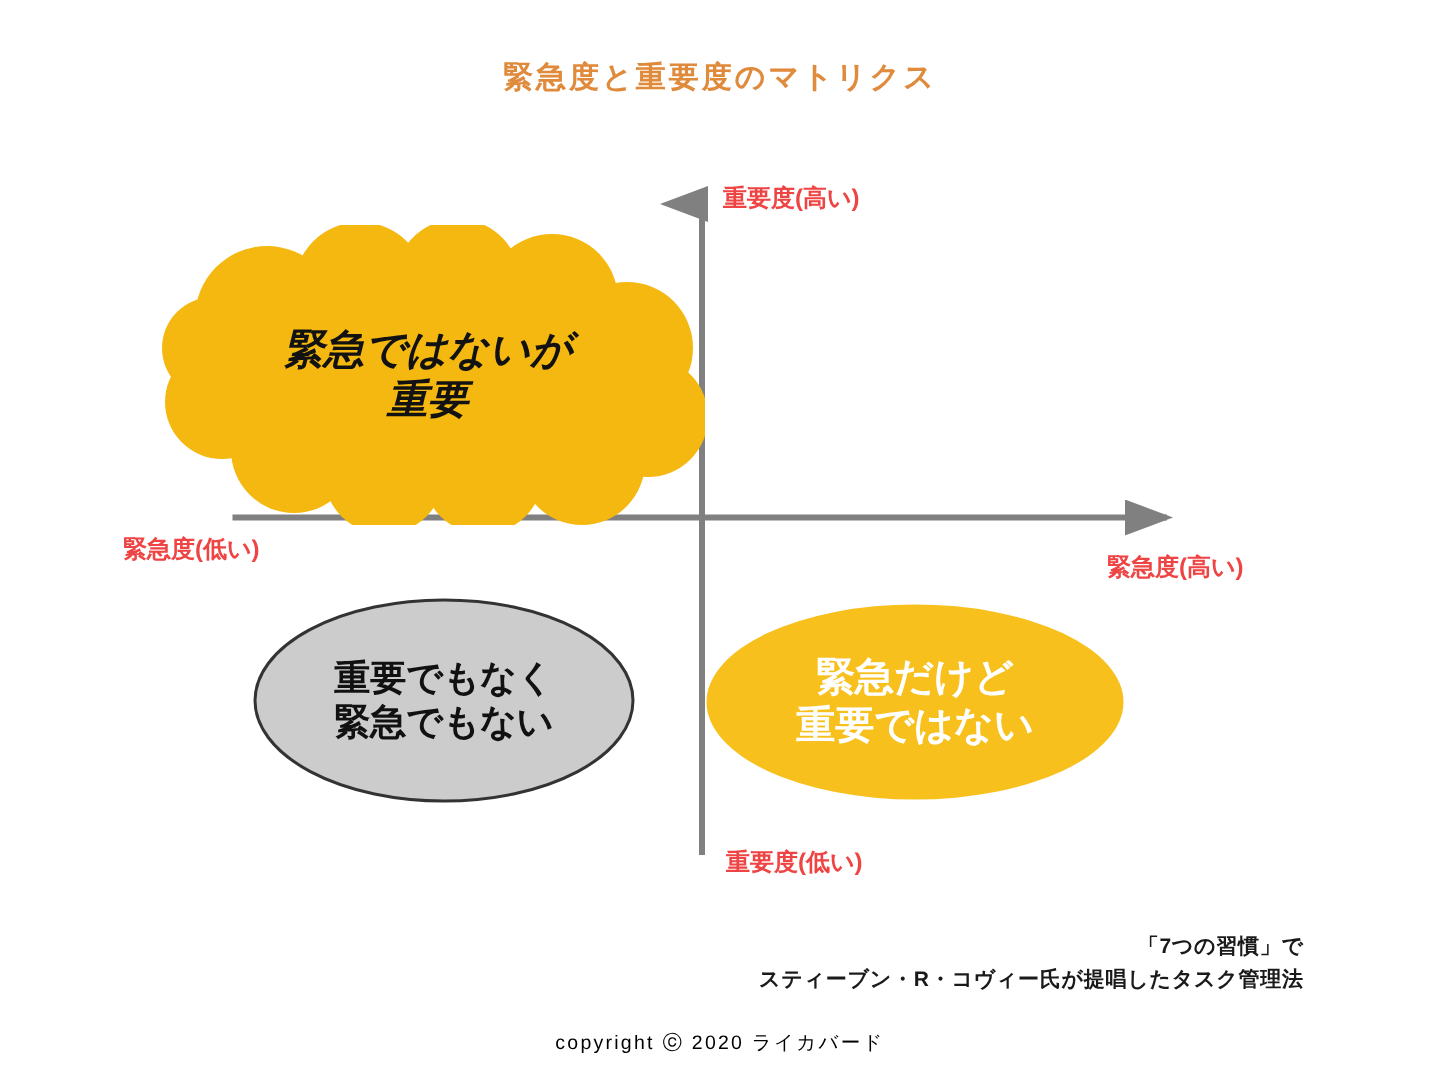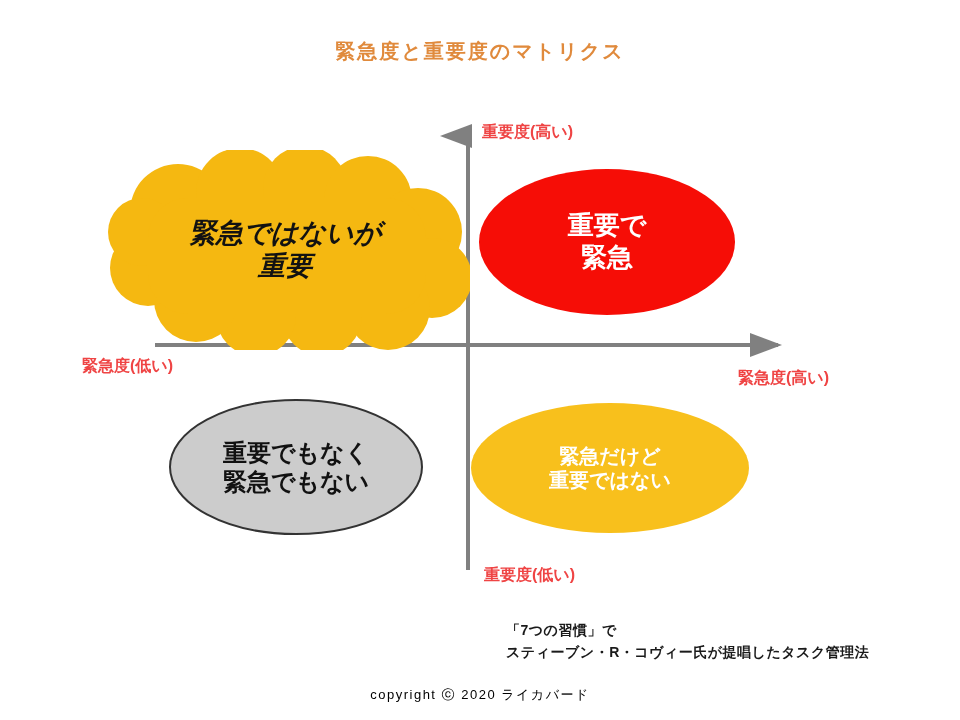--- a/index.html
+++ b/index.html
@@ -98,35 +98,36 @@
   
   #quad-gray { left: 168px; top: 398px; width: 256px; height: 138px; }
   #quad-gray .label {
     font-size: 24px;
     color: #111111;
   }
 
   
   #quad-yellow { left: 470px; top: 402px; width: 280px; height: 132px; }
   #quad-yellow .label {
-    font-size: 20px;
+    font-size: 26px;
     color: #ffffff;
   }
 
   
   .caption {
     position: absolute;
     left: 506px;
     top: 620px;
     font-size: 14px;
     font-weight: bold;
     color: #1a1a1a;
     line-height: 1.55;
     white-space: pre-line;
     letter-spacing: 0.5px;
+    text-align: right;
   }
 
   
   .footer {
     position: absolute;
     left: 0;
     top: 686px;
     width: 960px;
     text-align: center;
     font-size: 13px;
@@ -177,27 +178,20 @@
         <circle cx="96" cy="150" r="42"></circle>
         <circle cx="48" cy="118" r="38"></circle>
         <circle cx="42" cy="82" r="34"></circle>
         <rect x="48" y="48" width="278" height="116" rx="40"></rect>
       </g>
     </svg>
     <div class="label">緊急ではないが
 重要</div>
   </div>
 
-  <div class="quad" id="quad-red">
-    <svg class="shape-svg" width="258" height="148" viewBox="0 0 258 148">
-      <ellipse cx="129" cy="74" rx="128" ry="73" fill="#F60D06"></ellipse>
-    </svg>
-    <div class="label">重要で
-緊急</div>
-  </div>
 
   <div class="quad" id="quad-gray">
     <svg class="shape-svg" width="256" height="138" viewBox="0 0 256 138">
       <ellipse cx="128" cy="69" rx="126" ry="67" fill="#CCCCCC" stroke="#333333" stroke-width="2"></ellipse>
     </svg>
     <div class="label">重要でもなく
 緊急でもない</div>
   </div>
 
   <div class="quad" id="quad-yellow">

